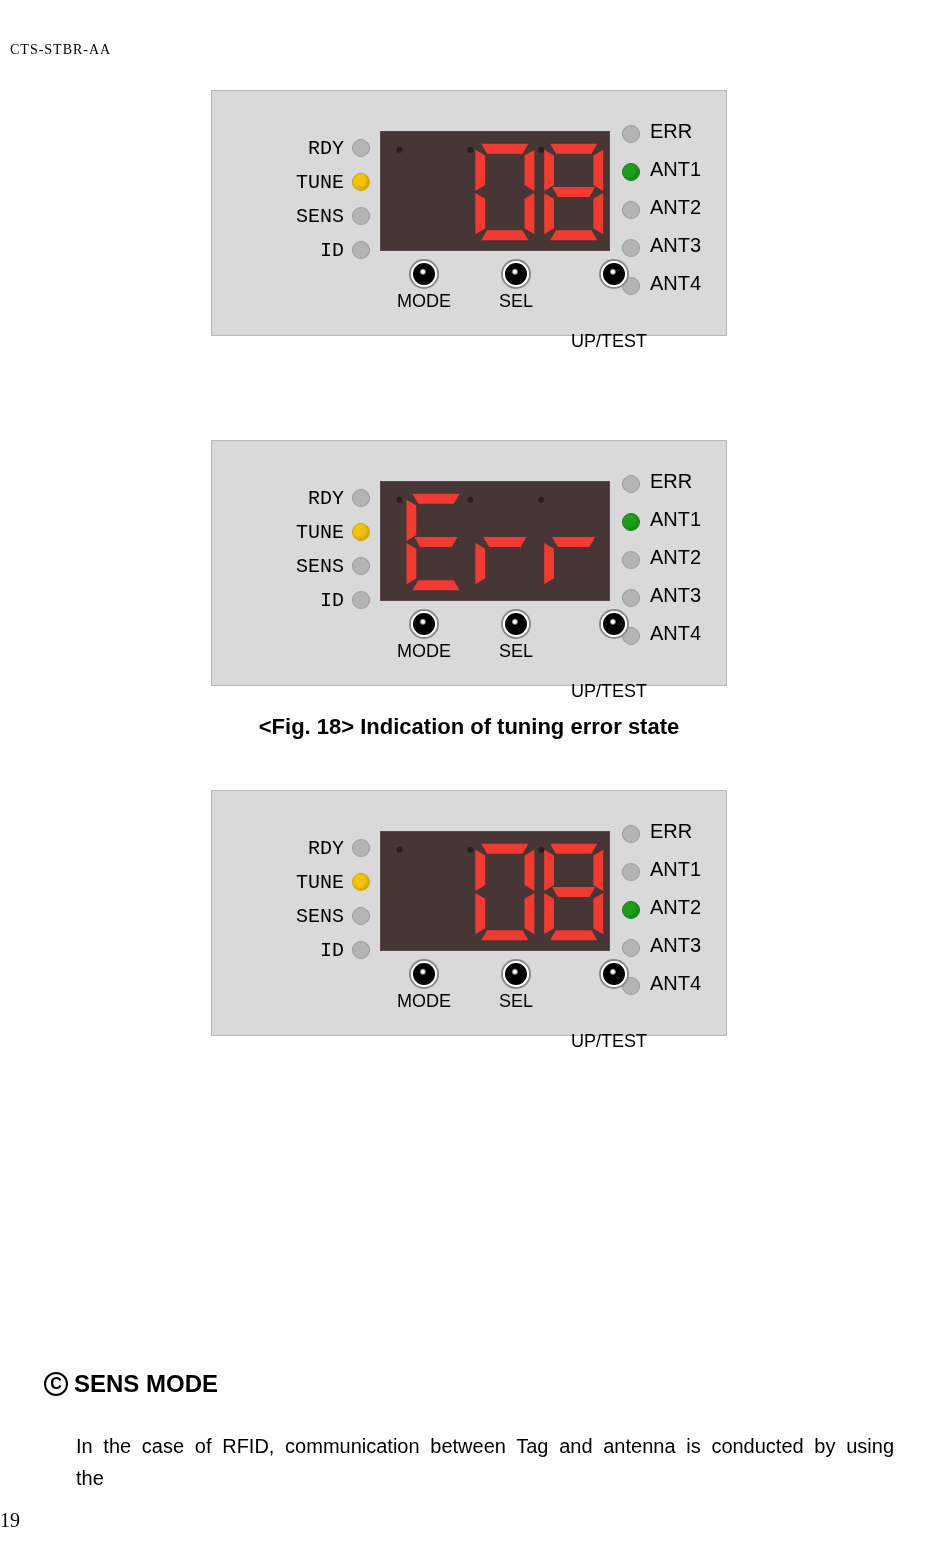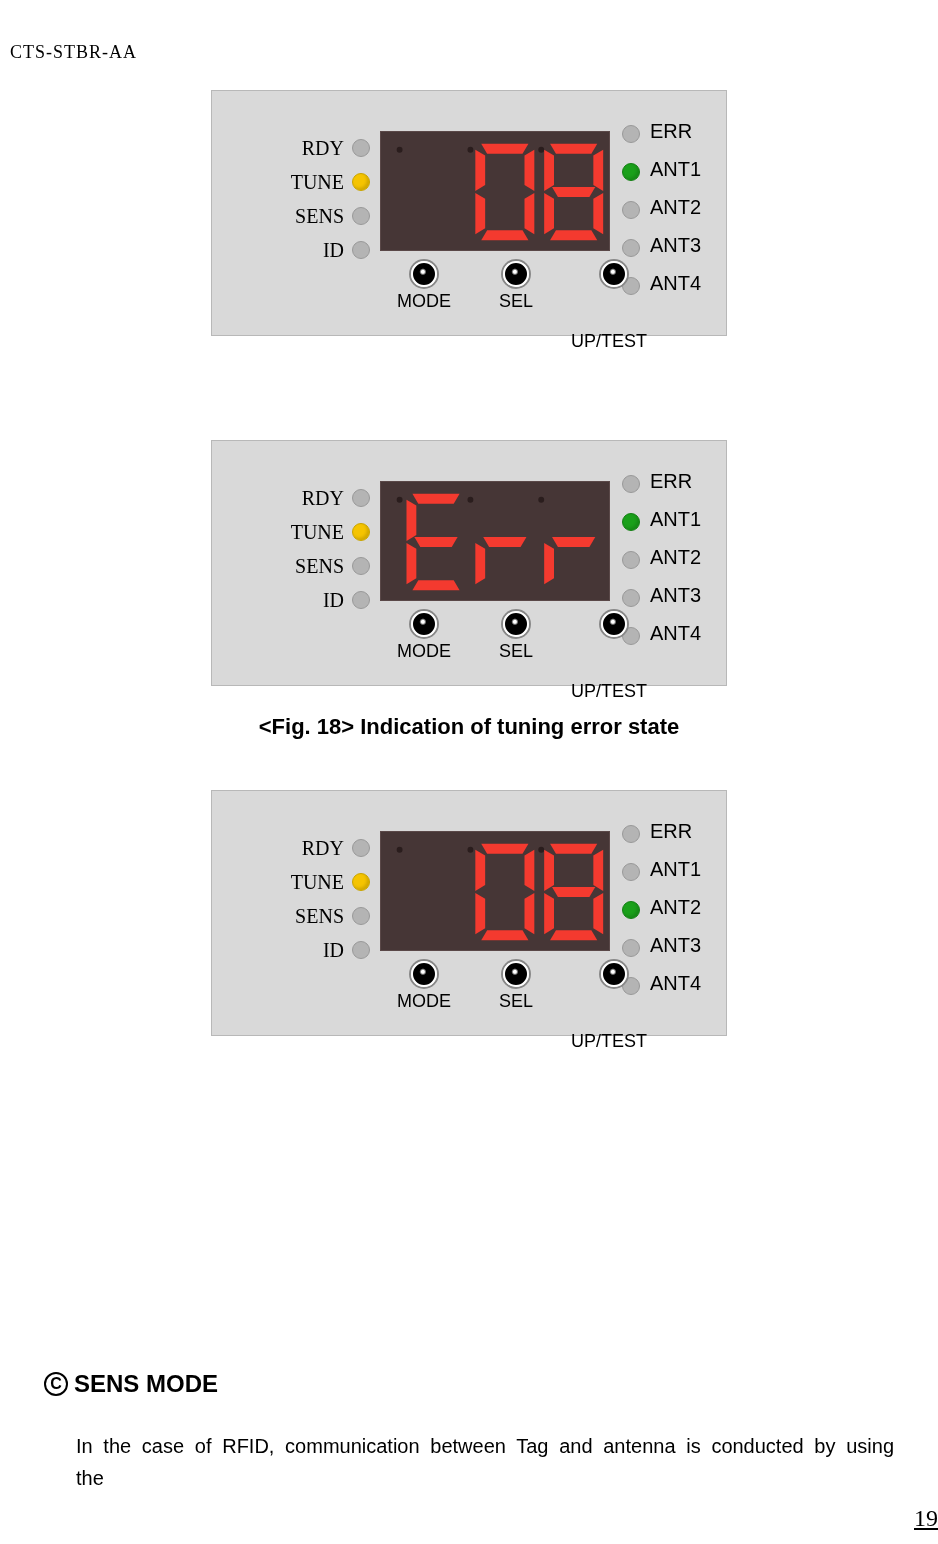--- a/index.html
+++ b/index.html
@@ -16,21 +16,21 @@
     top: 0;
     left: 0;
     right: 0;
     height: 80px;
   }
   .doc-code {
     position: absolute;
     left: 10px;
     top: 42px;
     font-family: "Georgia", serif;
-    font-size: 18px;
+    font-size: 14px;
     letter-spacing: 1px;
   }
   .logo {
     position: absolute;
     right: 18px;
     top: 2px;
     text-align: center;
   }
   .logo-swoosh {
     width: 120px;
@@ -61,21 +61,21 @@
   }
   .led-row-l {
     display: flex;
     align-items: center;
     justify-content: flex-end;
     gap: 8px;
     height: 34px;
   }
   .led-label-l {
     font-size: 20px;
-    font-family: Liberation Serif, serif;
+    font-family: Liberation Mono, monospace;
     text-align: right;
   }
   .led {
     width: 18px;
     height: 18px;
     border-radius: 50%;
     background: #b4b4b4;
     border: 1px solid #999;
     flex: 0 0 18px;
   }
@@ -151,24 +151,23 @@
     font-size: 20px;
     line-height: 1.6;
     text-align: justify;
     word-spacing: 4px;
     margin-left: 32px;
   }
   .page-num {
     position: absolute;
     bottom: 12px;
     left: 0; right:0;
-    text-align: right;
+    text-align: left;
     font-family: "Times New Roman", serif;
-    font-size: 24px;
-    text-decoration: underline;
+    font-size: 20px;
   }
   .block1 { position:absolute; top:90px; left:0; right:0; }
   .block2 { position:absolute; top:440px; left:0; right:0; }
   .block3 { position:absolute; top:790px; left:0; right:0; }
 </style>
 </head>
 <body>
 
 <div class="header-row">
   <div class="doc-code">CTS-STBR-AA</div>

